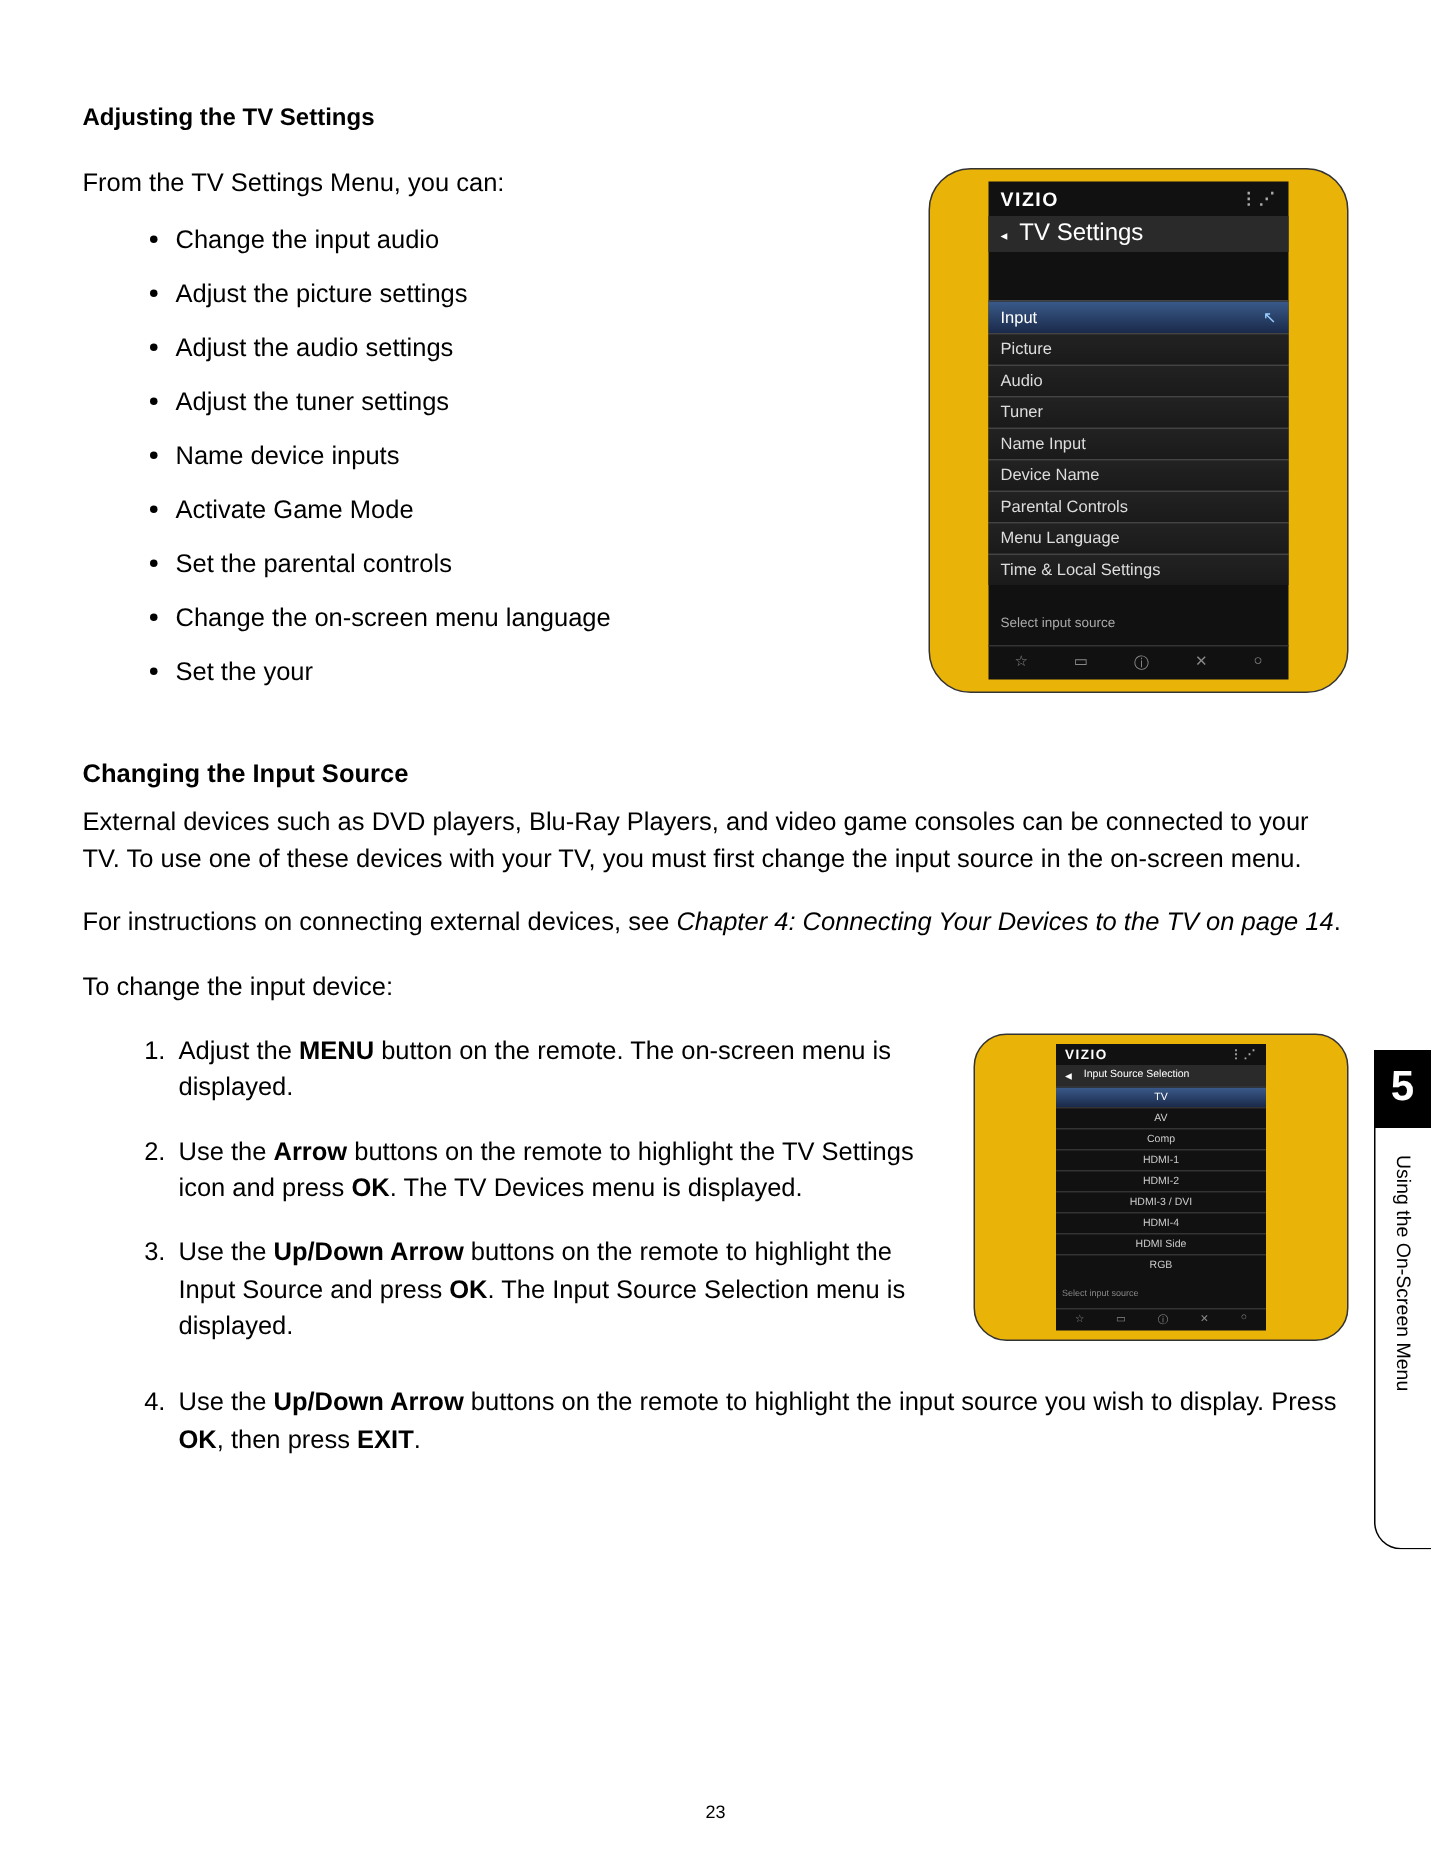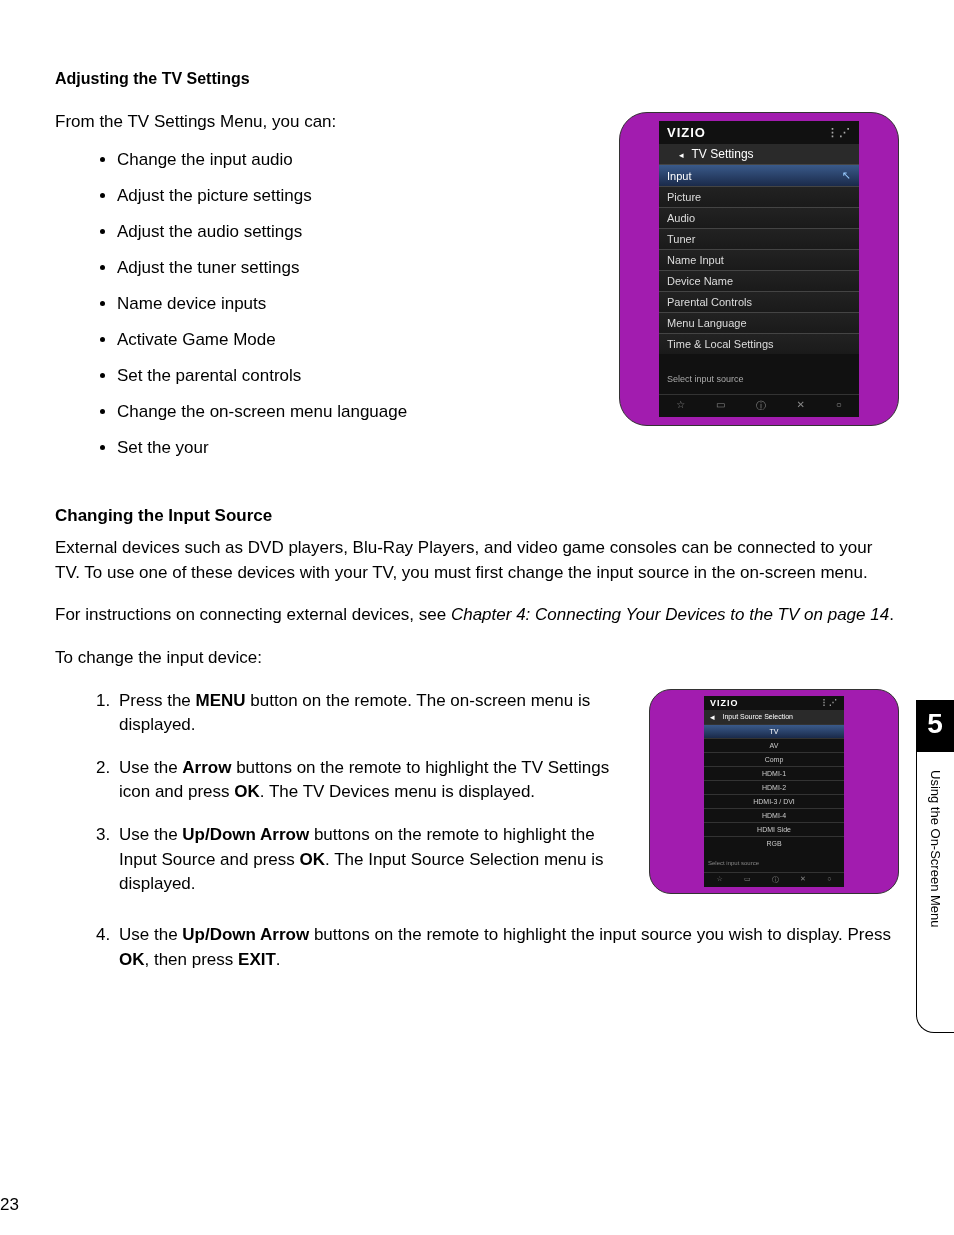--- a/index.html
+++ b/index.html
@@ -64,22 +64,22 @@
     font-size: 17px;
     line-height: 1.45;
     padding-left: 4px;
   }
   .bold { font-weight: bold; }
   .page-number {
     position: absolute;
     bottom: 20px;
     left: 0;
     right: 0;
-    text-align: left;
-    font-size: 17px;
+    text-align: center;
+    font-size: 12px;
   }
   
   .side-tab {
     position: absolute;
     right: 0;
     top: 700px;
     width: 38px;
     display: flex;
     flex-direction: column;
     align-items: stretch;
@@ -112,21 +112,21 @@
   }
   
   .figure {
     width: 280px;
     flex-shrink: 0;
   }
   .figure-frame {
     border: 1px solid #333;
     border-radius: 28px;
     padding: 8px 20px;
-    background: #a21caf;
+    background: #eab308;
   }
   .tv-menu {
     background: #111;
     width: 200px;
     margin: 0 auto;
     font-family: Arial, sans-serif;
     color: #ddd;
   }
   .tv-top {
     display: flex;
@@ -134,40 +134,41 @@
     justify-content: space-between;
     padding: 4px 8px;
     font-size: 13px;
     color: #fff;
     letter-spacing: 1px;
     font-weight: bold;
   }
   .tv-wifi { font-size: 11px; color:#aaa; }
   .tv-subhead {
     background: #2a2a2a;
-    padding: 3px 20px;
-    font-size: 12px;
+    padding: 3px 8px;
+    font-size: 16px;
     color: #fff;
     display:flex;
     align-items:center;
     gap:8px;
   }
   .tv-item {
     border-top: 1px solid #444;
     padding: 4px 8px;
     font-size: 11px;
     color: #ddd;
     background: linear-gradient(#222,#1a1a1a);
   }
   .tv-item.selected {
     background: linear-gradient(#3a5a8a,#1a2a4a);
     color: #fff;
     display:flex;
     justify-content:space-between;
     align-items:center;
+    margin-top:32px;
   }
   .tv-hint {
     font-size: 9px;
     color: #aaa;
     padding: 20px 8px 10px 8px;
   }
   .tv-bottom {
     display: flex;
     justify-content: space-around;
     padding: 4px 2px;
@@ -266,21 +267,21 @@
   <div class="h2">Changing the Input Source</div>
   <div class="para">External devices such as DVD players, Blu-Ray Players, and video game consoles can be connected to your TV. To use one of these devices with your TV, you must first change the input source in the on-screen menu.</div>
   <div class="para">
     <span>For instructions on connecting external devices, see </span><span class="ref-text">Chapter 4: Connecting Your Devices to the TV on page 14</span><span>.</span>
   </div>
   <div class="para">To change the input device:</div>
 
   <div class="steps-wrap">
     <div class="steps-left">
       <ol class="steps">
-        <li><span>Press the </span><span class="bold">MENU</span><span> button on the remote. The on-screen menu is displayed.</span></li>
+        <li><span>Adjust the </span><span class="bold">MENU</span><span> button on the remote. The on-screen menu is displayed.</span></li>
         <li><span>Use the </span><span class="bold">Arrow</span><span> buttons on the remote to highlight the TV Settings icon and press </span><span class="bold">OK</span><span>. The TV Devices menu is displayed.</span></li>
         <li><span>Use the </span><span class="bold">Up/Down Arrow</span><span> buttons on the remote to highlight the Input Source and press </span><span class="bold">OK</span><span>. The Input Source Selection menu is displayed.</span></li>
       </ol>
     </div>
     <div class="figure2">
       <div class="figure-frame">
         <div class="tv-menu2">
           <div class="tv-top">
             <span>VIZIO</span>
             <span class="tv-wifi">⋮⋰</span>

